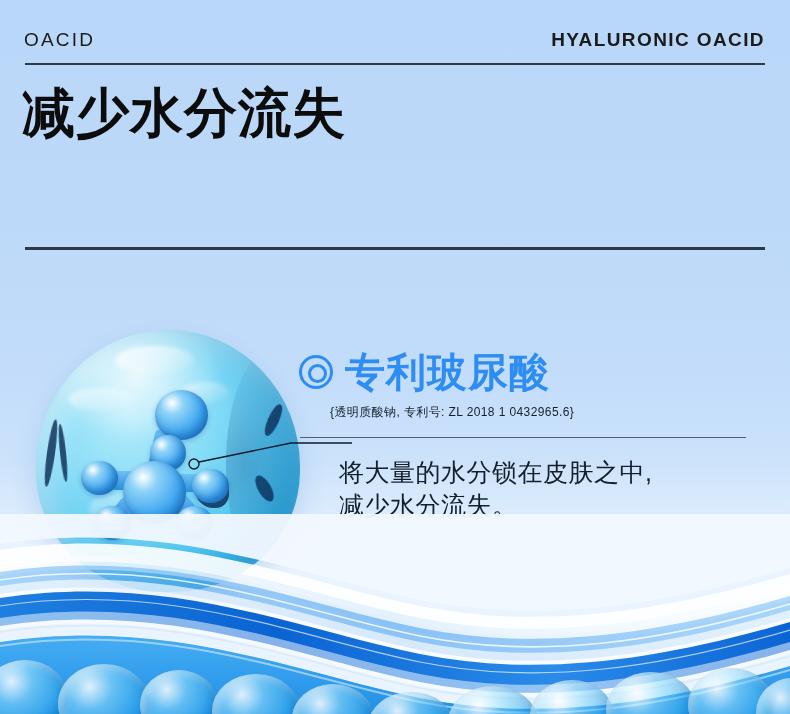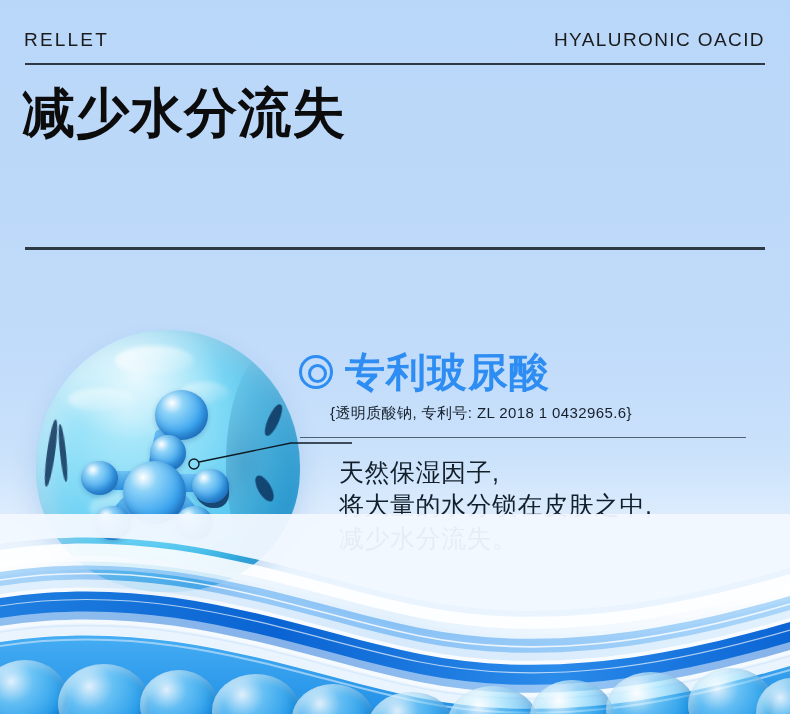--- a/index.html
+++ b/index.html
@@ -43,21 +43,21 @@
     font-weight: 300;
     white-space: nowrap;
   }
   .header-right {
     position: absolute;
     right: 25px;
     top: 29px;
     font-size: 19px;
     letter-spacing: 1.4px;
     color: #1b1b1b;
-    font-weight: 400;
+    font-weight: 700;
     white-space: nowrap;
   }
   .rule-top {
     position: absolute;
     left: 25px;
     top: 63px;
     width: 740px;
     height: 2px;
     background: #2e3a43;
   }
@@ -213,21 +213,21 @@
     line-height: 44px;
     font-weight: 700;
     color: #2d8df2;
     letter-spacing: 1px;
     white-space: nowrap;
   }
   .patent-sub {
     position: absolute;
     left: 330px;
     top: 404px;
-    font-size: 15px;
+    font-size: 12px;
     color: #16202b;
     letter-spacing: 0.4px;
     white-space: nowrap;
   }
   .rule-sub {
     position: absolute;
     left: 300px;
     top: 437px;
     width: 446px;
     height: 1px;
@@ -269,21 +269,21 @@
     box-shadow: inset -4px -5px 12px rgba(0,70,140,0.35),
                 inset 4px 4px 10px rgba(255,255,255,0.5);
   }
 </style>
 </head>
 <body>
 
 <div class="banner">
 
   <div class="header">
-    <div class="brand">RELLET</div>
+    <div class="brand">OACID</div>
     <div class="header-right">HYALURONIC OACID</div>
     <div class="rule-top"></div>
   </div>
 
   <div class="headline">
     <div class="headline-line l1">减少水分流失</div>
   </div>
   <div class="rule-mid"></div>
 
   <div class="sphere-wrap">
@@ -321,21 +321,20 @@
   </svg>
 
   <div class="patent-head">
     <span class="ring-icon"></span>
     <span class="patent-title">专利玻尿酸</span>
   </div>
   <div class="patent-sub">{透明质酸钠, 专利号: ZL 2018 1 0432965.6}</div>
   <div class="rule-sub"></div>
 
   <div class="body-copy">
-    <div>天然保湿因子,</div>
     <div>将大量的水分锁在皮肤之中,</div>
     <div>减少水分流失。</div>
   </div>
 
   <svg class="waves" viewBox="0 0 790 200" preserveAspectRatio="none">
     <defs>
       <linearGradient id="wgDeep" x1="0" y1="0" x2="1" y2="0">
         <stop offset="0%" stop-color="#1f7fe0"></stop>
         <stop offset="35%" stop-color="#0a63d2"></stop>
         <stop offset="70%" stop-color="#2a8bea"></stop>

